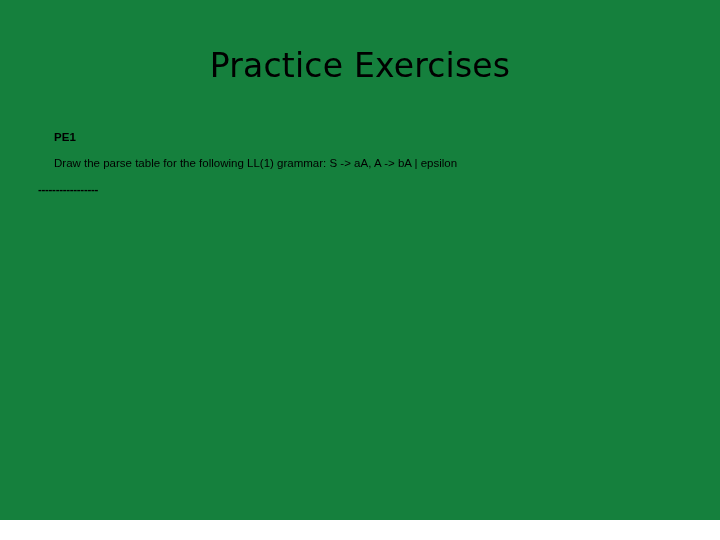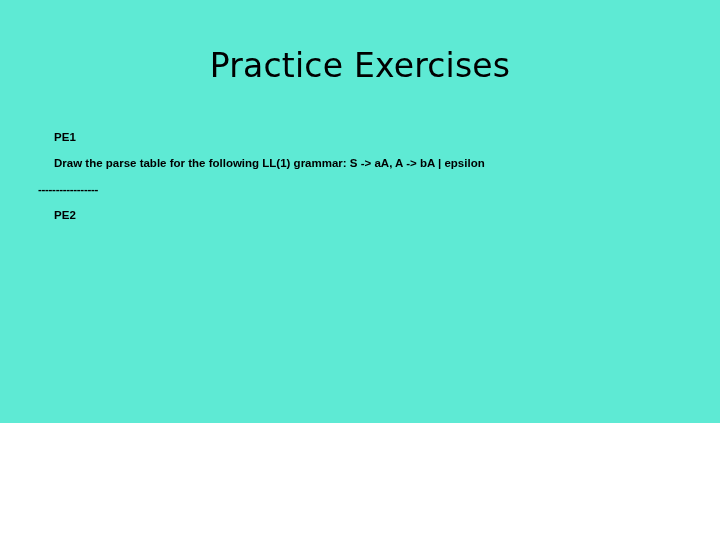--- a/index.html
+++ b/index.html
@@ -12,22 +12,22 @@
     height: 540px;
     background: #ffffff;
     font-family: "Liberation Sans", sans-serif;
     color: #000000;
     overflow: hidden;
   }
 
   .slide {
     position: relative;
     width: 720px;
-    height: 423px;
-    background: #5eead4;
+    height: 520px;
+    background: #15803d;
   }
 
   .slide-title {
     position: absolute;
     top: 47px;
     left: 0;
     width: 720px;
     text-align: center;
     font-family: "DejaVu Sans", sans-serif;
     font-size: 33px;
@@ -41,21 +41,21 @@
   .body-block {
     position: absolute;
     top: 127px;
     left: 38px;
     width: 645px;
   }
 
   .body-line {
     font-family: "Liberation Sans", sans-serif;
     font-size: 11.5px;
-    font-weight: 700;
+    font-weight: 400;
     line-height: 20px;
     color: #000000;
     margin: 0 0 6px 0;
     text-indent: 0;
     padding-left: 30px;
     white-space: normal;
   }
 
   
   .body-line {
@@ -87,18 +87,17 @@
   <div class="slide-title">Practice Exercises</div>
 
   <div class="body-block">
 
     <p class="body-line label-line">PE1</p>
 
     <p class="body-line">Draw the parse table for the following LL(1) grammar: S -&gt; aA, A -&gt; bA | epsilon</p>
 
     <p class="rule-line">-----------------</p>
 
-    <p class="body-line label-line">PE2</p>
 
 
   </div>
 
 </div>
 
 </body></html>

